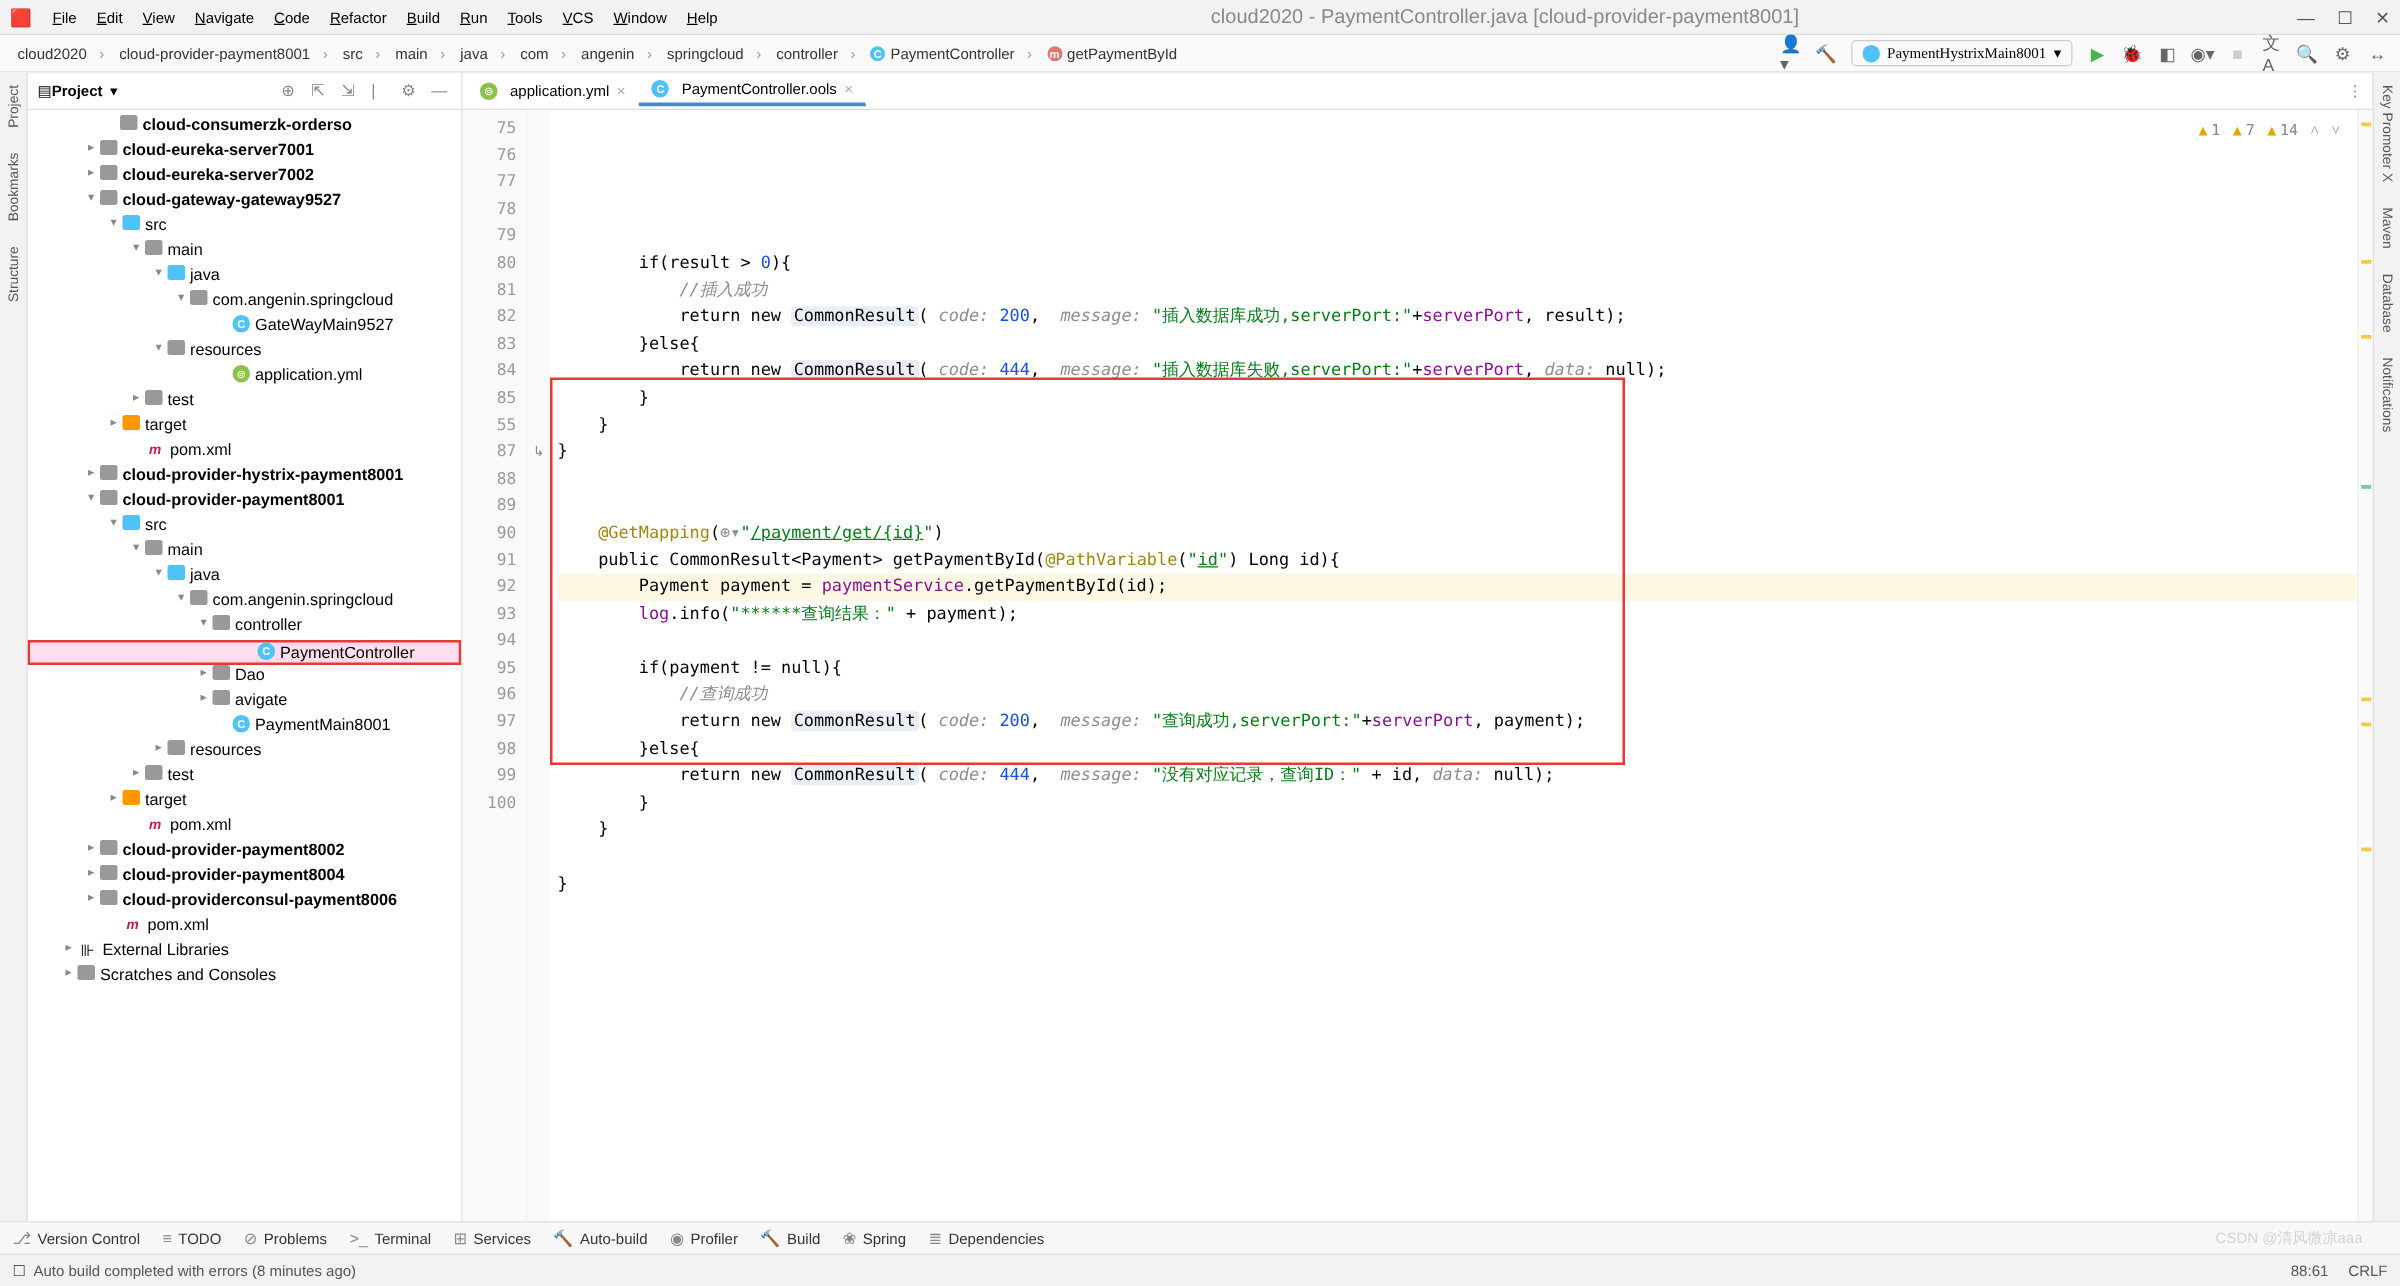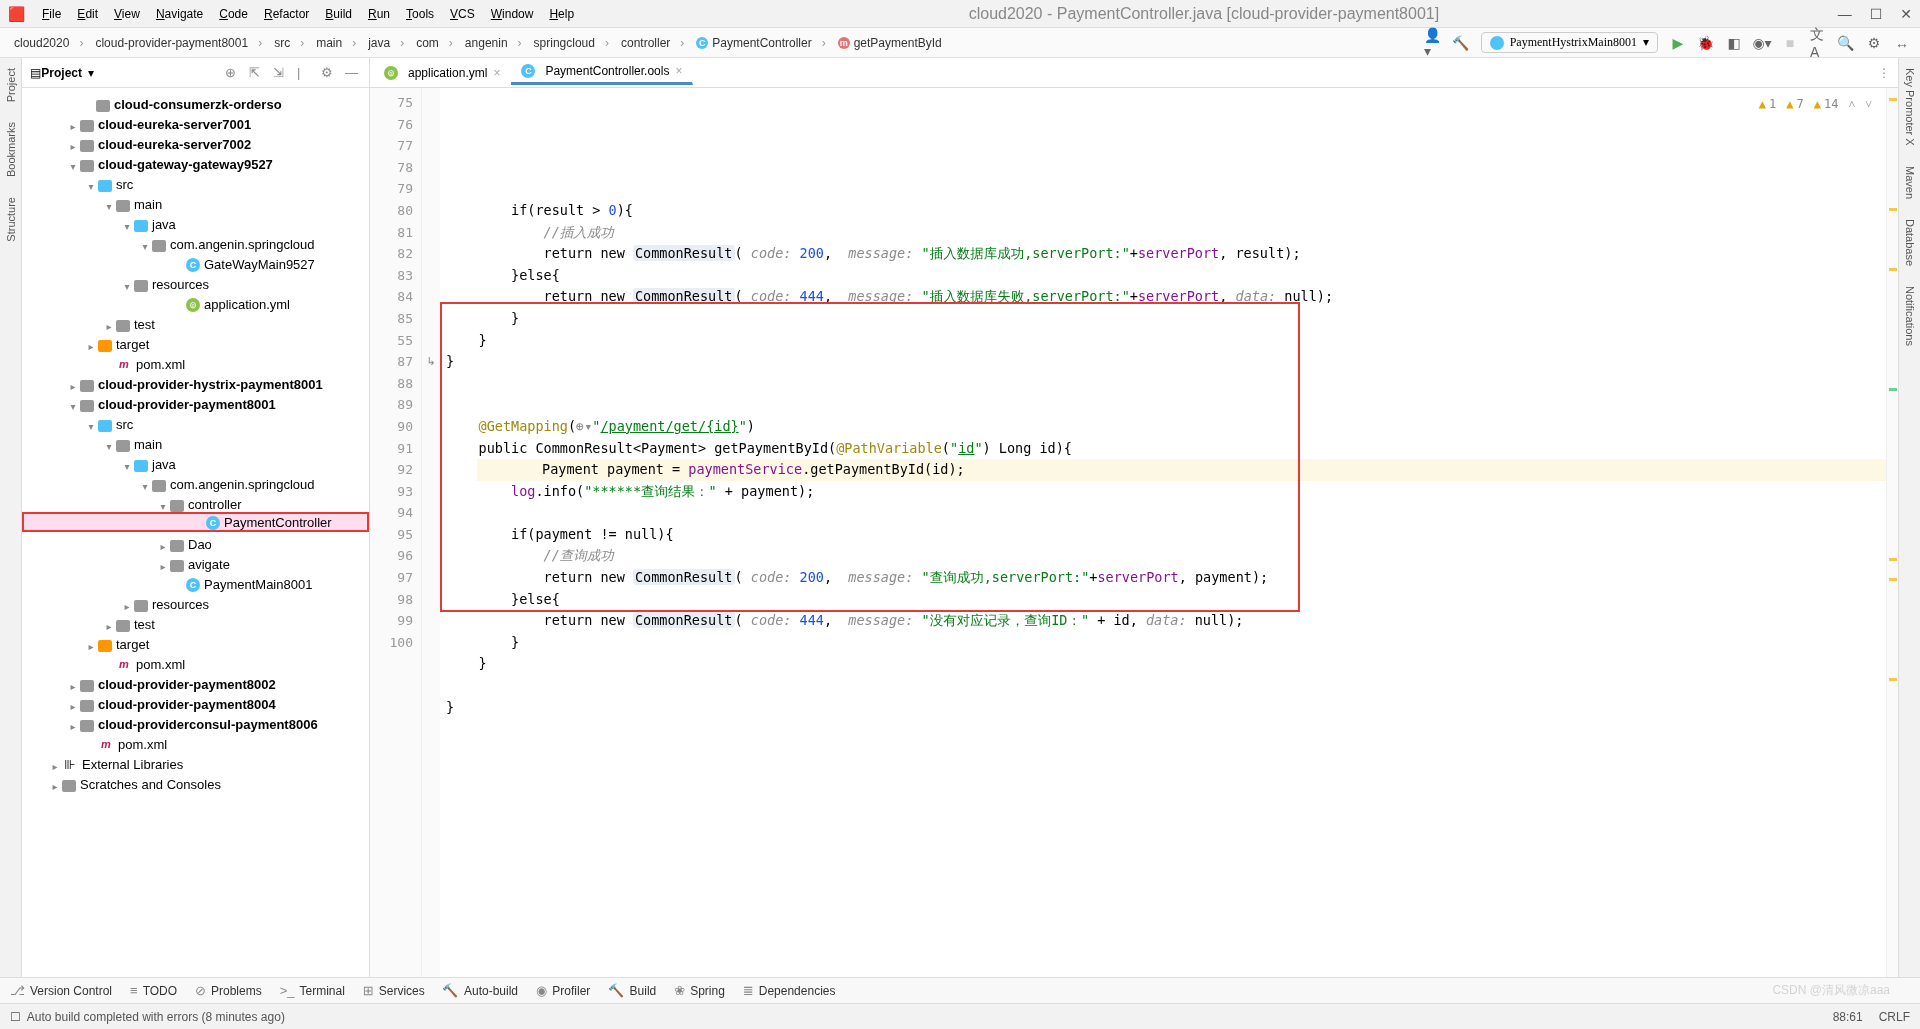--- a/index.html
+++ b/index.html
@@ -28,21 +28,21 @@
 .left-sidebar { width:22px; background:#f2f2f2; border-right:1px solid #ddd; display:flex;flex-direction:column;align-items:center;gap:20px;padding-top:10px;}
 .left-sidebar .vtext { writing-mode:vertical-lr; font-size:11px; color:#555; transform:rotate(180deg); cursor:pointer;}
 .right-sidebar { width:22px; background:#f2f2f2; border-left:1px solid #ddd; display:flex;flex-direction:column;align-items:center;gap:20px;padding-top:10px;}
 .right-sidebar .vtext { writing-mode:vertical-lr; font-size:11px; color:#555; cursor:pointer;}
 .project-panel { width:348px; border-right:1px solid #ddd; display:flex;flex-direction:column;}
 .project-header { display:flex;align-items:center;height:30px;padding:0 8px;border-bottom:1px solid #e0e0e0;}
 .project-header .title { font-weight:bold;margin-right:6px;}
 .project-header .spacer{flex:1;}
 .project-header .ph-icon{width:16px;height:16px;color:#888;margin-left:8px;font-size:13px;cursor:pointer;}
 .tree { flex:1;overflow:auto;font-size:13px;padding:4px 0;}
-.tree-row { display:flex;align-items:flex-end;height:20px;padding-right:6px;white-space:nowrap;cursor:pointer;}
+.tree-row { display:flex;align-items:flex-start;height:20px;padding-right:6px;white-space:nowrap;cursor:pointer;}
 .tree-row.highlighted{border:2px solid #e53935;background:#fde;}
 .arrow{width:14px;text-align:center;color:#888;font-size:10px;}
 .ticon{width:16px;height:16px;margin-right:4px;display:inline-flex;align-items:center;justify-content:center;font-size:11px;}
 .ticon.folder{background:#999;color:#fff;border-radius:2px;width:14px;height:12px;}
 .ticon.module{background:#4fc3f7;border-radius:2px;width:14px;height:12px;}
 .ticon.target{background:#ff9800;border-radius:2px;width:14px;height:12px;}
 .ticon.mvn{color:#c2185b;font-weight:bold;font-style:italic;}
 .ticon.cls{width:14px;height:14px;border-radius:50%;background:#4fc3f7;color:#fff;font-size:9px;font-weight:bold;line-height:14px;text-align:center;}
 .ticon.yml{width:14px;height:14px;border-radius:50%;background:#8bc34a;color:#fff;font-size:9px;line-height:14px;text-align:center;}
 .ticon.lib{font-size:13px;}
@@ -53,21 +53,21 @@
 .tab.active{border-bottom:3px solid #4a88c7;}
 .tab .close{color:#aaa;font-size:12px;}
 .tabs .spacer{flex:1;}
 .editor-body{flex:1;display:flex;overflow:hidden;position:relative;}
 .gutter{width:52px;background:#fafafa;border-right:1px solid #eee;text-align:right;padding:4px 8px 0 0;color:#999;font-family:Consolas,monospace;font-size:13px;line-height:21.6px;}
 .gutter .gline{height:21.6px;}
 .gutter-icons{width:18px;background:#fafafa;padding-top:4px;}
 .gutter-icons .gi{height:21.6px;display:flex;align-items:center;justify-content:center;font-size:11px;color:#888;}
 .code{flex:1;font-family:Consolas,monospace;font-size:13.5px;line-height:21.6px;padding:4px 0 0 6px;overflow:auto;position:relative;white-space:pre;}
 .code .line{height:21.6px;}
-.code .hl-line{background:#fdf8e3;margin-left:31px;}
+.code .hl-line{background:#fdf8e3;}
 .kw{color:#000000;}
 .str{color:#067d17;}
 .cm{color:#8c8c8c;font-style:italic;}
 .param{color:#8c8c8c;font-style:italic;}
 .num{color:#1750eb;}
 .ann{color:#9e880d;}
 .field{color:#871094;}
 .mtd{color:#000;}
 .cls-name{background:#e9eef5;border-radius:3px;padding:0 2px;}
 .redbox{position:absolute;border:2px solid #e53935;pointer-events:none;z-index:10;}

